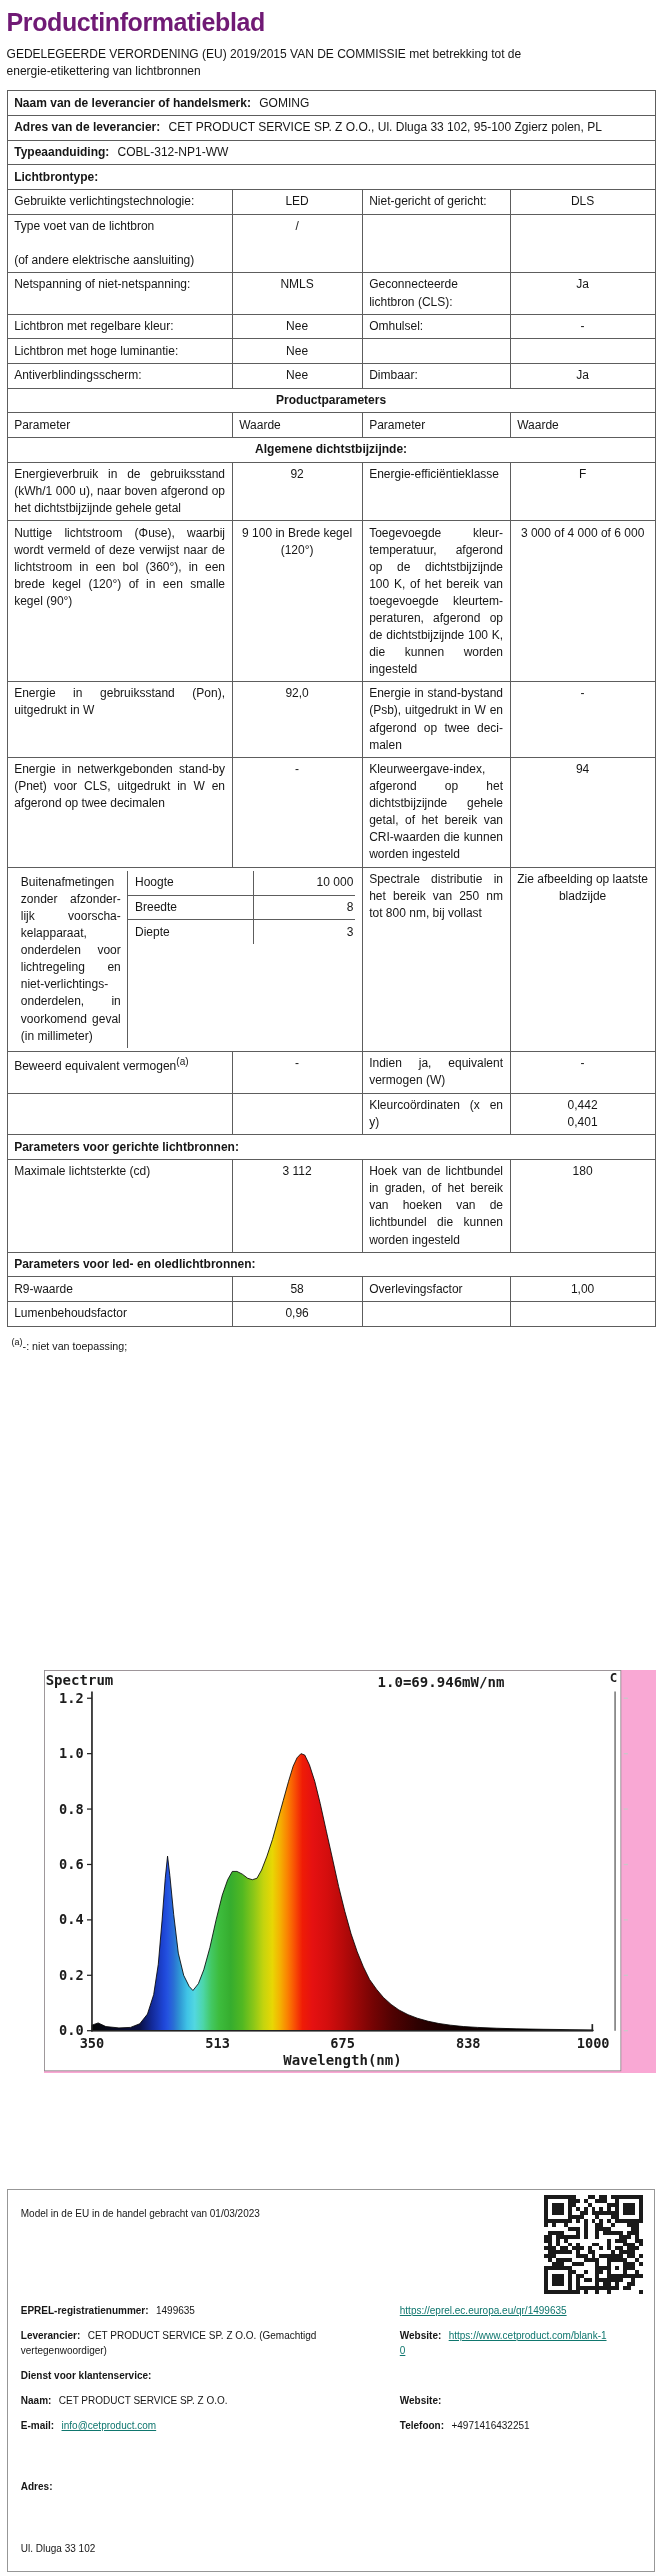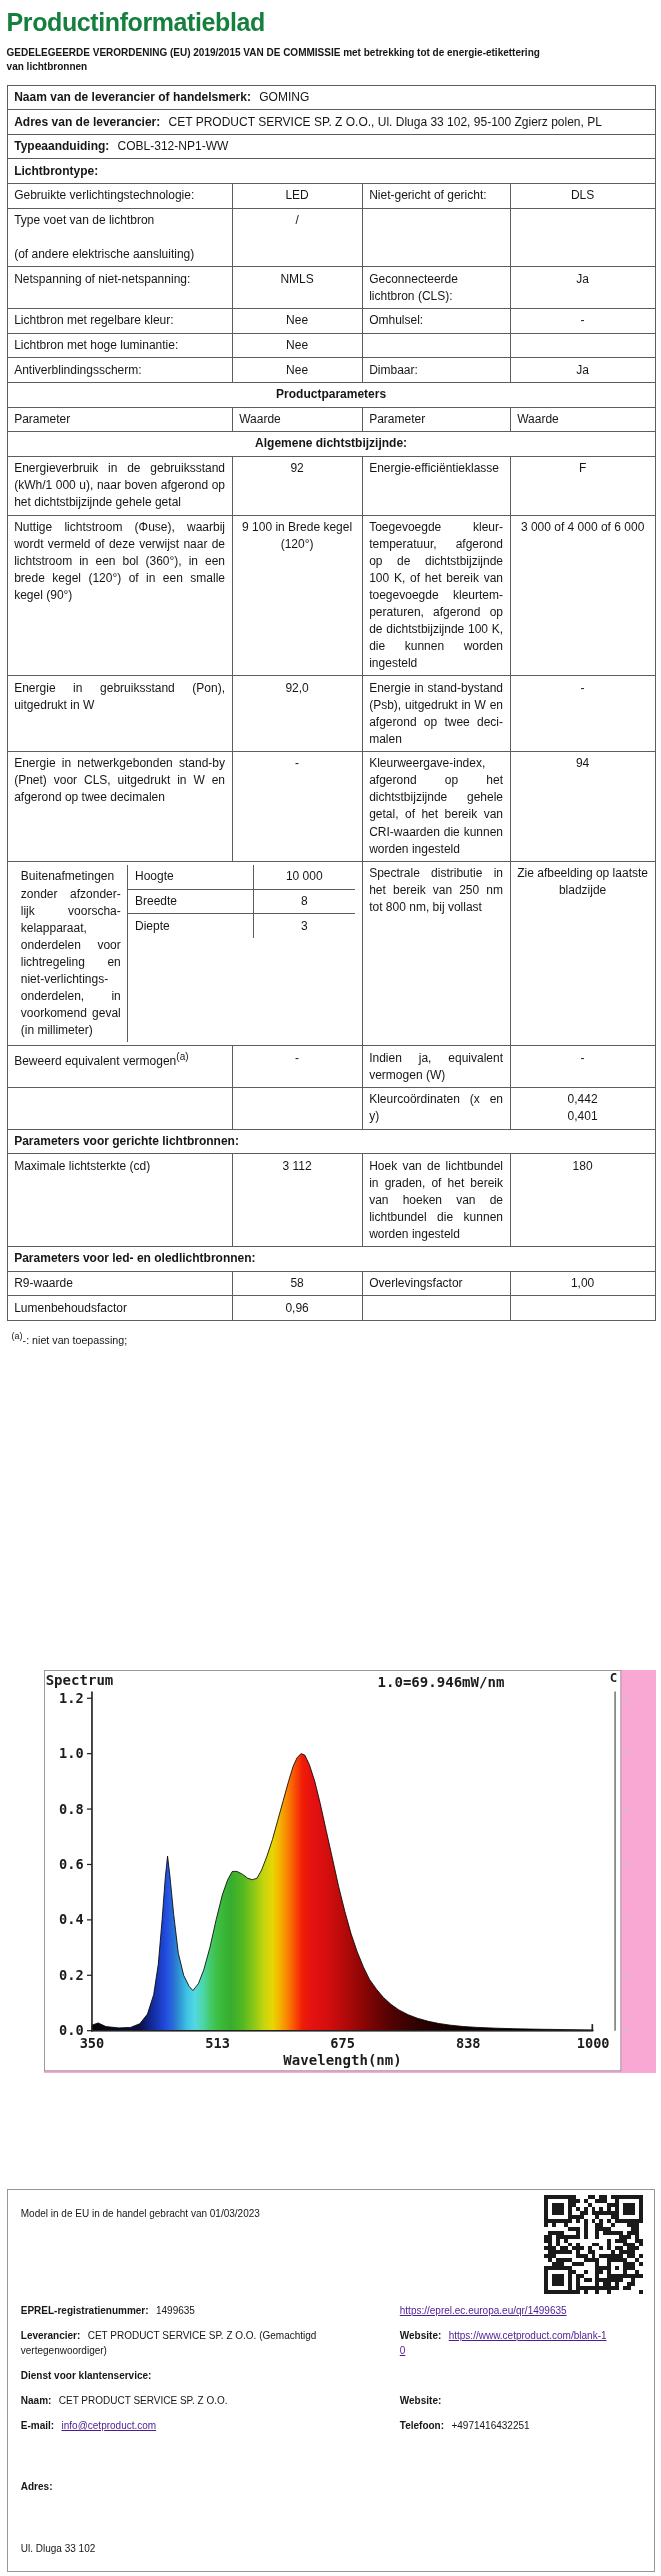--- a/index.html
+++ b/index.html
@@ -1,21 +1,21 @@
 <!DOCTYPE html>
 <html lang="nl" style="font-size:13.2px"><head>
 <meta charset="utf-8">
 <style>
   html,body{margin:0;padding:0;background:#fff;}
   body{width:661px;height:2576px;position:relative;font-family:"Liberation Sans",sans-serif;color:#161616;overflow:hidden;}
   .page{position:absolute;left:0;top:0;width:661px;height:2576px;}
 
   
-  h1.title{margin:8.3px 0 8.3px 6.6px;font-size:25px;font-weight:bold;color:#15803d;letter-spacing:-0.4px;}
-  p.reg{margin:0 0 10px 6.6px;width:547px;font-size:10px;line-height:1.45;font-weight:bold;}
+  h1.title{margin:8.3px 0 8.3px 6.6px;font-size:25px;font-weight:bold;color:#701a75;letter-spacing:-0.4px;}
+  p.reg{margin:0 0 10px 6.6px;width:547px;font-size:12px;line-height:1.45;}
 
   table.main{border-collapse:collapse;margin-left:6.6px;width:648px;font-size:12px;line-height:1.42;table-layout:fixed;}
   table.main{border:0.8px solid #4c4c4c;border-bottom:1.7px solid #2e2e2e;}
   table.main td{border:0.8px solid #5d5d5d;vertical-align:top;padding:3.3px 6.6px;word-wrap:break-word;}
   td.full{text-align:left;}
   td.p{text-align:justify;white-space:pre-line;hyphens:auto;}
   td.v{text-align:center;white-space:pre-line;}
   td.hd{padding:2.5px 6.6px;}
   td.ttl{text-align:center;font-weight:bold;padding:0.8px 3.3px;}
   td.sec{font-weight:bold;padding:1.7px 6.6px;}
@@ -24,36 +24,36 @@
   td.full .val{margin-left:8.3px;}
 
   
   td.dimcell{padding:0;}
   .dimwrap{display:flex;align-items:stretch;min-height:100%;}
   .dimlabel{width:100px;padding:3.3px 6.6px;text-align:justify;hyphens:auto;}
   .dimcol{flex:1;border-left:0.8px solid #5d5d5d;}
   .dimrow{display:flex;border-bottom:0.8px solid #5d5d5d;gap:8px;}
   .dimrow:last-child{border-bottom:none;}
   .dimname{width:103px;padding:3.3px 6.6px;}
-  .dimval{flex:1;text-align:center;padding:3.3px 1.7px;border-left:0.8px solid #5d5d5d;}
+  .dimval{flex:1;text-align:right;padding:3.3px 1.7px;border-left:0.8px solid #5d5d5d;}
 
   .fnotes{margin:8.3px 0 0 11.6px;font-size:10.7px;line-height:1.6;}
   .fnotes sup{font-size:9px;}
 
   
   .chartbox{position:absolute;left:44px;top:1670px;width:612px;height:403px;background:#f9a8d4;}
   .chartbox svg{display:block;}
 
   
   .footer{position:absolute;left:6.6px;top:2189px;width:648px;height:383px;border:0.8px solid #979797;box-sizing:border-box;padding:16.5px 13.2px 0 13.2px;font-size:10px;line-height:1.45;background:#fff;}
   .frow{display:flex;margin-bottom:10.7px;}
   .fl{width:379px;flex:none;}
   .fr{width:207px;flex:none;}
   .footer .lbl{margin-right:7.4px;}
-  .footer a{color:#4c1d95;text-decoration:underline;word-break:break-all;}
+  .footer a{color:#0f766e;text-decoration:underline;word-break:break-all;}
   .model{margin-bottom:83px;width:513px;}
   .adres div{line-height:18px;margin-top:44px;}
   .qr{position:absolute;top:5px;right:10.7px;}
 </style>
 </head>
 <body>
 
 <div class="page">
 
   <h1 class="title">Productinformatieblad</h1>

